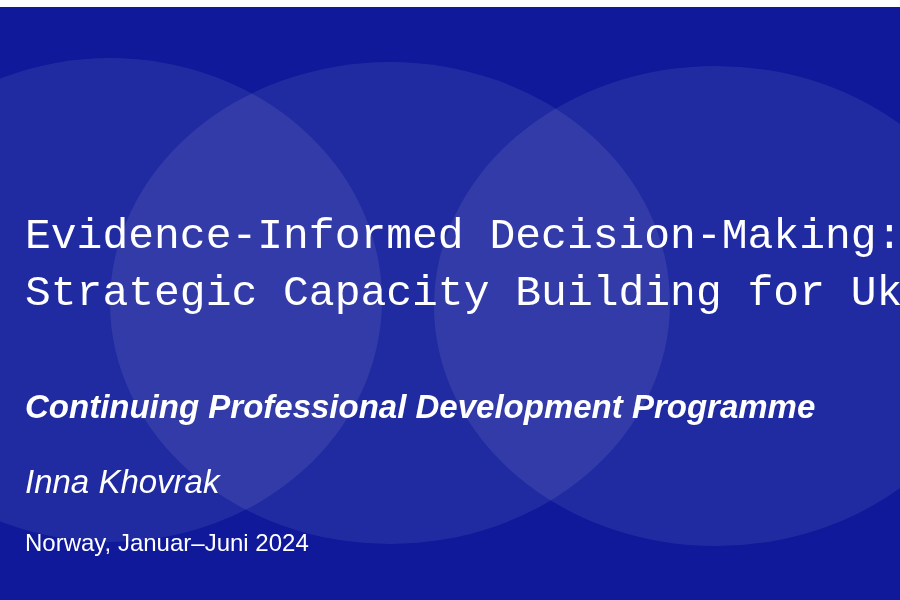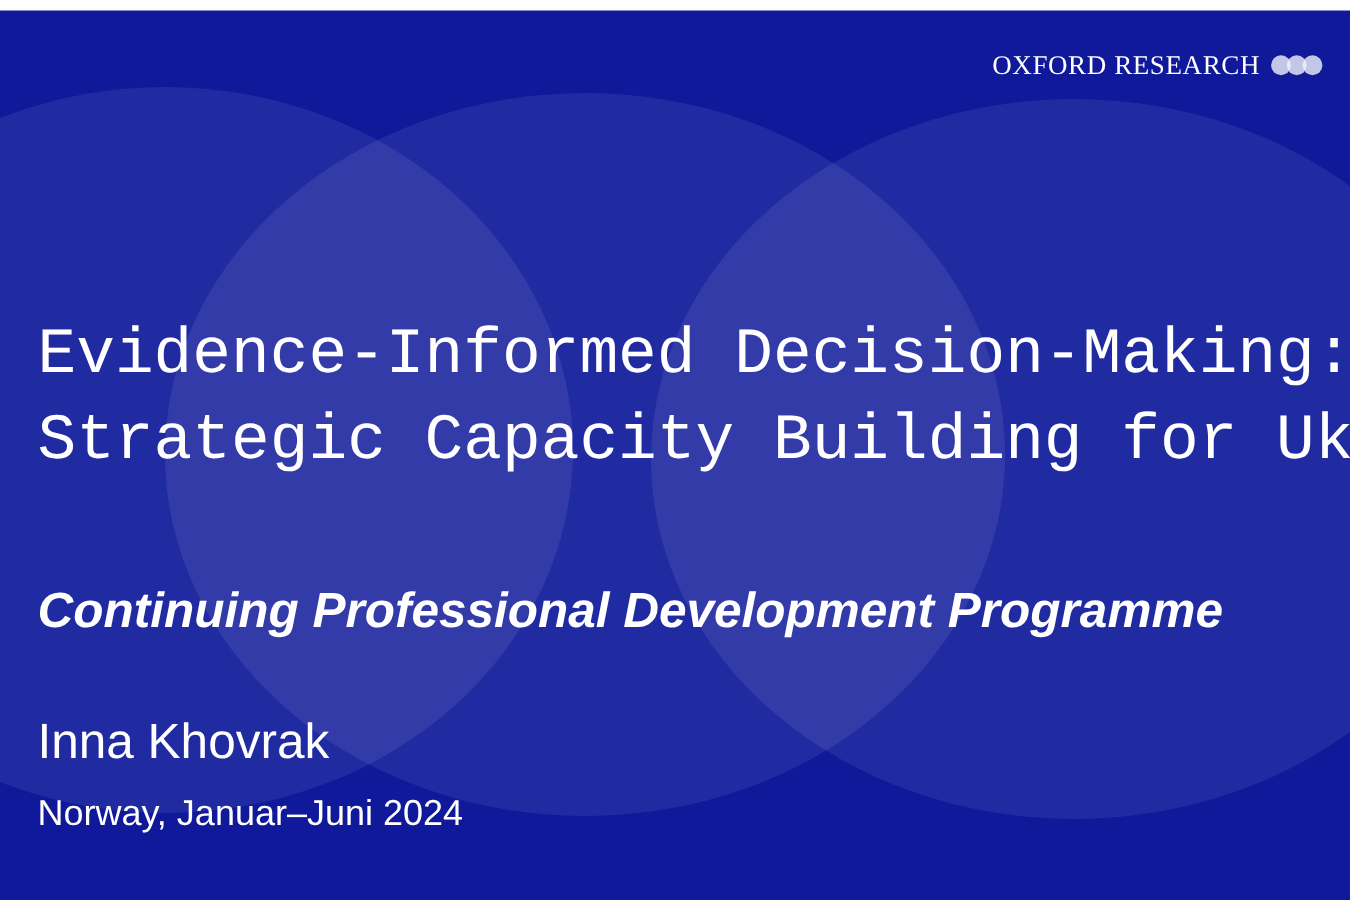--- a/index.html
+++ b/index.html
@@ -70,23 +70,24 @@
     font-size: 33px;
     line-height: 42px;
     font-weight: 700;
     font-style: italic;
     color: var(--text, #ffffff);
     white-space: pre;
   }
   .author {
     position: absolute;
     left: 25px;
-    top: 473px;
+    top: 461px;
     font-size: 33px;
     line-height: 42px;
+    font-style: italic;
     color: var(--text, #ffffff);
     white-space: pre;
   }
   .date {
     position: absolute;
     left: 25px;
     top: 527px;
     font-size: 24px;
     line-height: 32px;
     color: var(--text, #ffffff);
@@ -99,28 +100,20 @@
 <div class="slide">
 
   <svg class="bg" viewBox="0 0 900 600" xmlns="http://www.w3.org/2000/svg">
     <ellipse cx="110" cy="300" rx="272" ry="242"></ellipse>
     <ellipse cx="390" cy="303" rx="280" ry="241"></ellipse>
     <ellipse cx="716" cy="306" rx="282" ry="240"></ellipse>
   </svg>
 
   <div class="topbar"></div>
 
-  <div class="logo">
-    <span class="logo-text">OXFORD RESEARCH</span>
-    <svg class="logo-mark" width="35" height="15" viewBox="0 0 35 15" xmlns="http://www.w3.org/2000/svg">
-      <circle cx="7" cy="7.5" r="6.6"></circle>
-      <circle cx="17.5" cy="7.5" r="6.6"></circle>
-      <circle cx="28" cy="7.5" r="6.6"></circle>
-    </svg>
-  </div>
 
   <h1 class="title">Evidence-Informed Decision-Making:
 Strategic Capacity Building for Ukraine</h1>
 
   <h2 class="subtitle">Continuing Professional Development Programme</h2>
 
   <div class="author">Inna Khovrak</div>
 
   <div class="date">Norway, Januar–Juni 2024</div>
 

